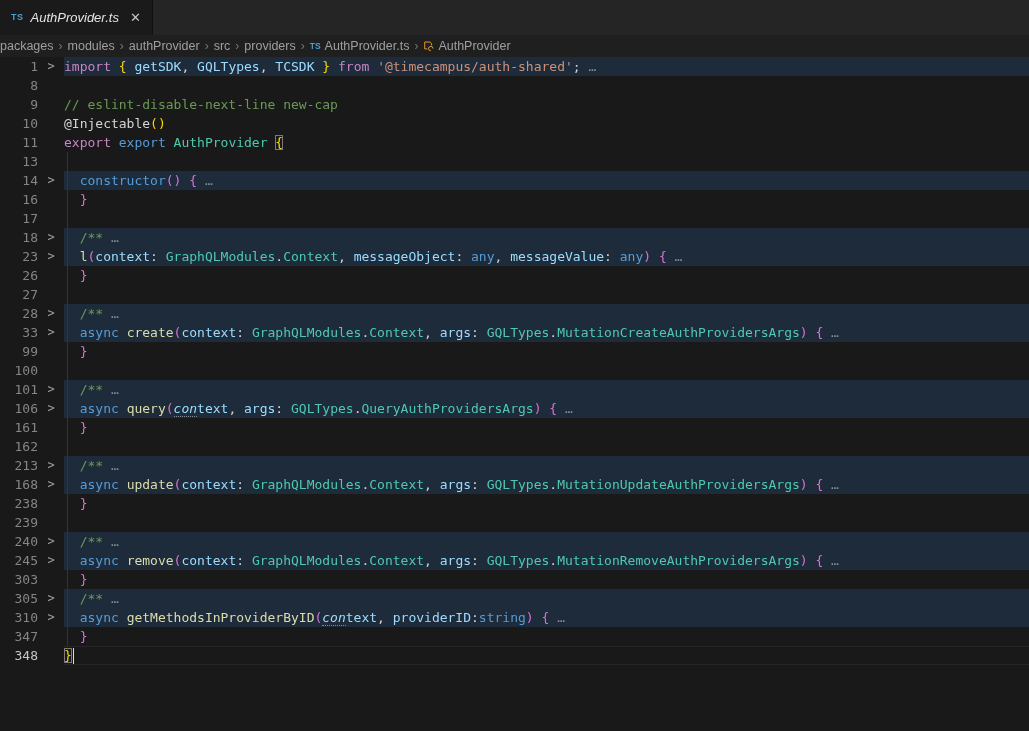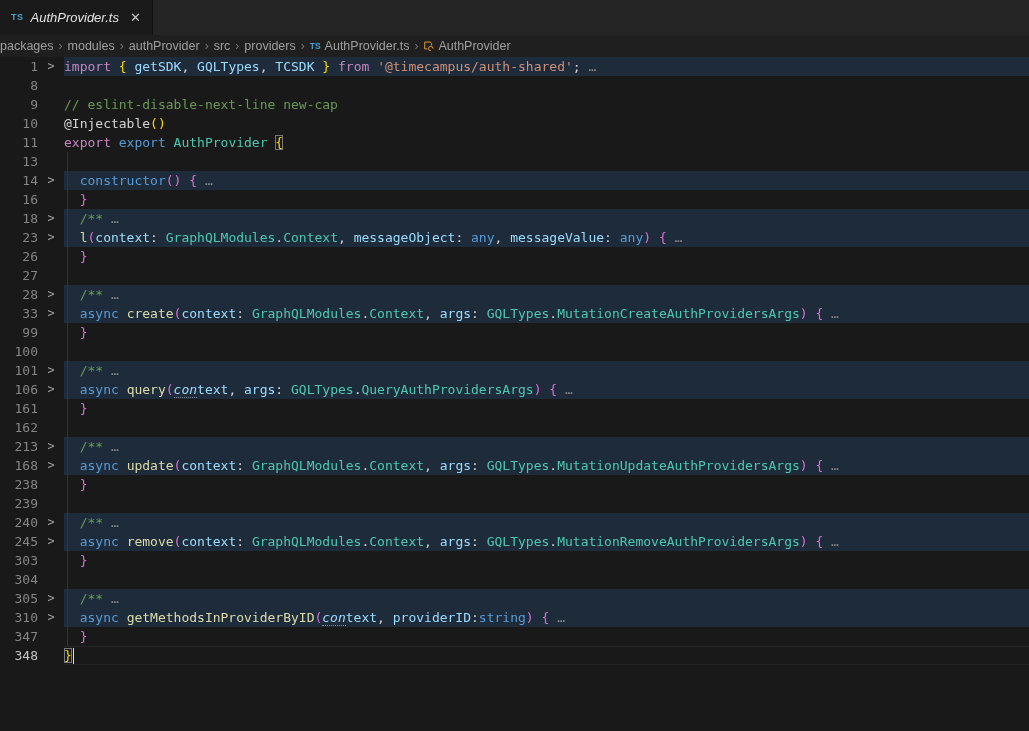--- a/index.html
+++ b/index.html
@@ -149,20 +149,27 @@
         </span>
         <span class="code"><span class="tk-pl">  </span><span class="tk-kb">constructor</span><span class="tk-b1">()</span><span class="tk-pl"> </span><span class="tk-b1">{</span><span class="tk-fold"> …</span></span>
       </div>
       <div class="row g1">
         <span class="gut">
           <span class="ln">16</span>
           <span class="chev"></span>
         </span>
         <span class="code"><span class="tk-pl">  </span><span class="tk-b1">}</span></span>
       </div>
+      <div class="row g1">
+        <span class="gut">
+          <span class="ln">17</span>
+          <span class="chev"></span>
+        </span>
+        <span class="code"></span>
+      </div>
       <div class="row folded g1">
         <span class="gut">
           <span class="ln">18</span>
           <span class="chev">&gt;</span>
         </span>
         <span class="code"><span class="tk-pl">  </span><span class="tk-cm">/**</span><span class="tk-fold"> …</span></span>
       </div>
       <div class="row folded g1">
         <span class="gut">
           <span class="ln">23</span>
@@ -281,27 +288,20 @@
           <span class="chev">&gt;</span>
         </span>
         <span class="code"><span class="tk-pl">  </span><span class="tk-kb">async</span><span class="tk-pl"> </span><span class="tk-fn">remove</span><span class="tk-b1">(</span><span class="tk-id">context</span><span class="tk-pl">: </span><span class="tk-ty">GraphQLModules</span><span class="tk-pl">.</span><span class="tk-ty">Context</span><span class="tk-pl">, </span><span class="tk-id">args</span><span class="tk-pl">: </span><span class="tk-ty">GQLTypes</span><span class="tk-pl">.</span><span class="tk-ty">MutationRemoveAuthProvidersArgs</span><span class="tk-b1">)</span><span class="tk-pl"> </span><span class="tk-b1">{</span><span class="tk-fold"> …</span></span>
       </div>
       <div class="row g1">
         <span class="gut">
           <span class="ln">303</span>
           <span class="chev"></span>
         </span>
         <span class="code"><span class="tk-pl">  </span><span class="tk-b1">}</span></span>
-      </div>
-      <div class="row g1">
-        <span class="gut">
-          <span class="ln">304</span>
-          <span class="chev"></span>
-        </span>
-        <span class="code"></span>
       </div>
       <div class="row folded g1">
         <span class="gut">
           <span class="ln">305</span>
           <span class="chev">&gt;</span>
         </span>
         <span class="code"><span class="tk-pl">  </span><span class="tk-cm">/**</span><span class="tk-fold"> …</span></span>
       </div>
       <div class="row folded g1">
         <span class="gut">

